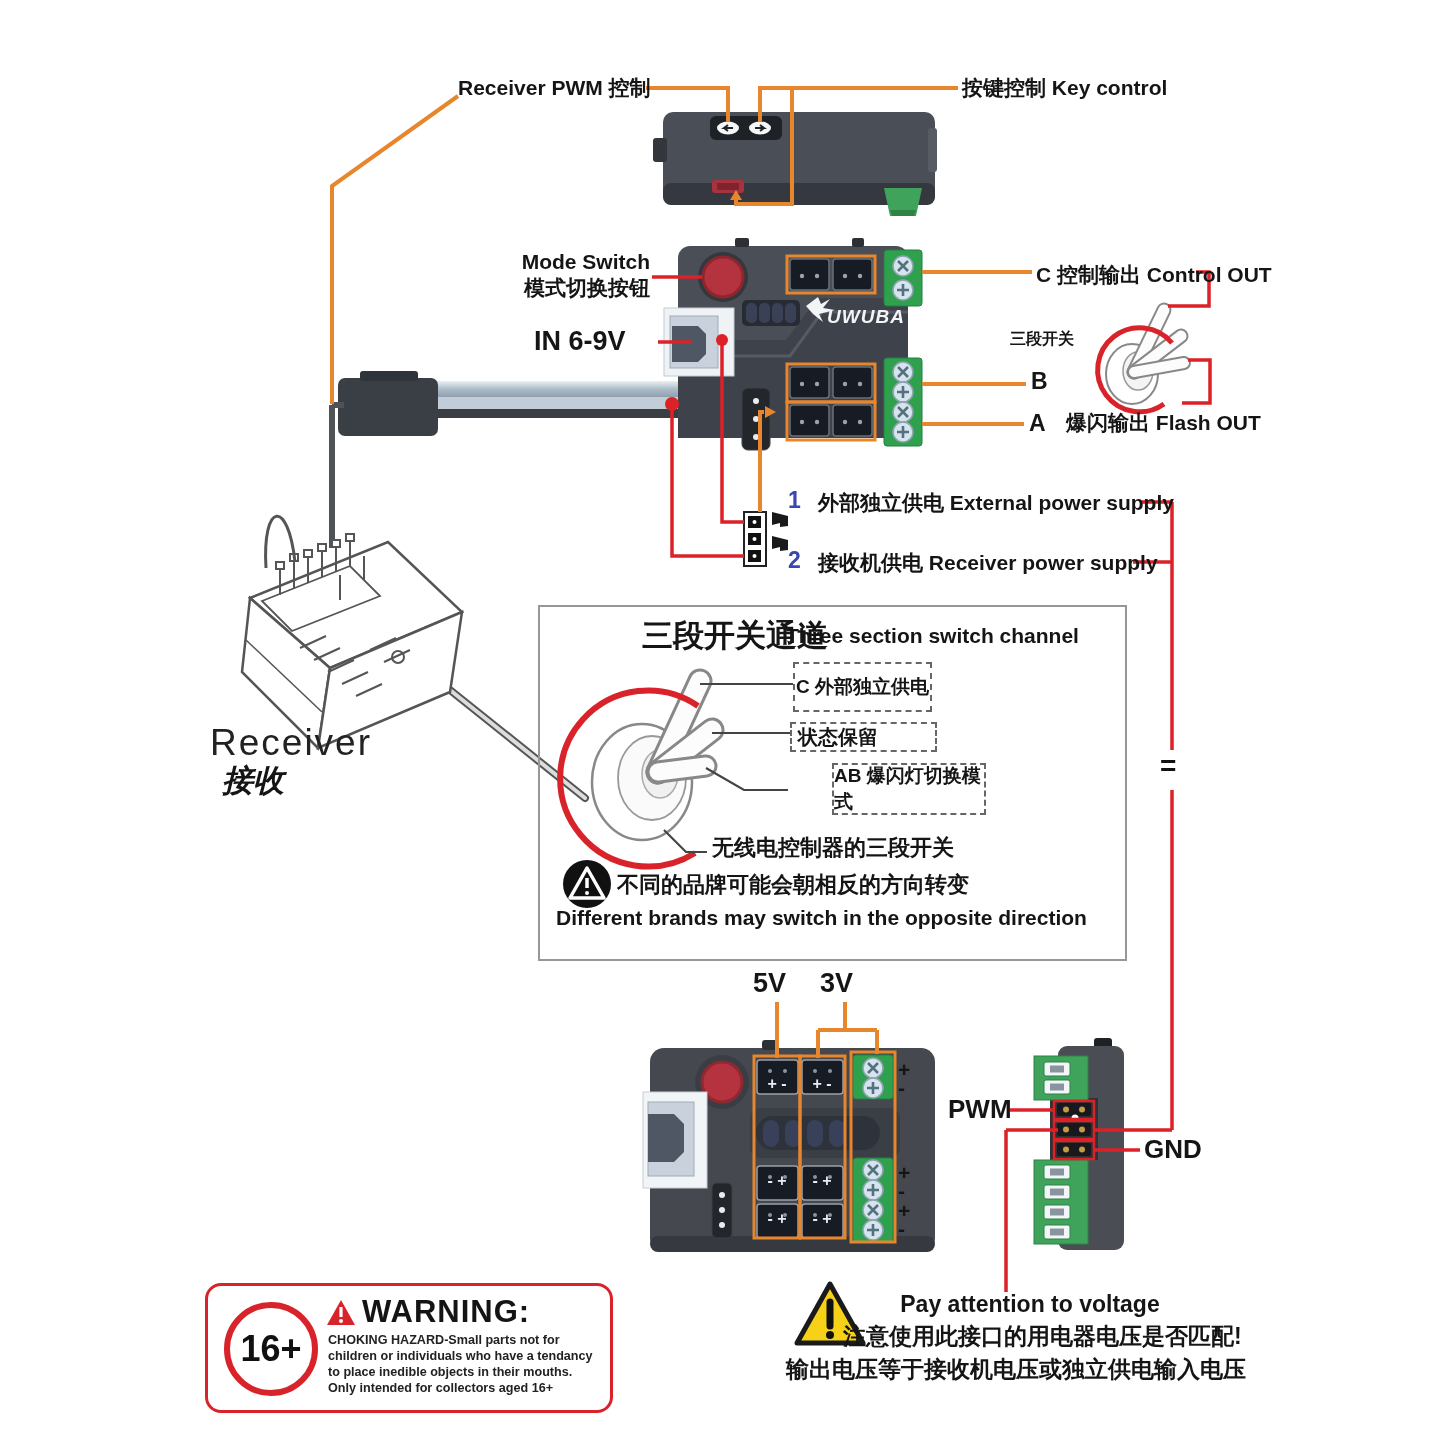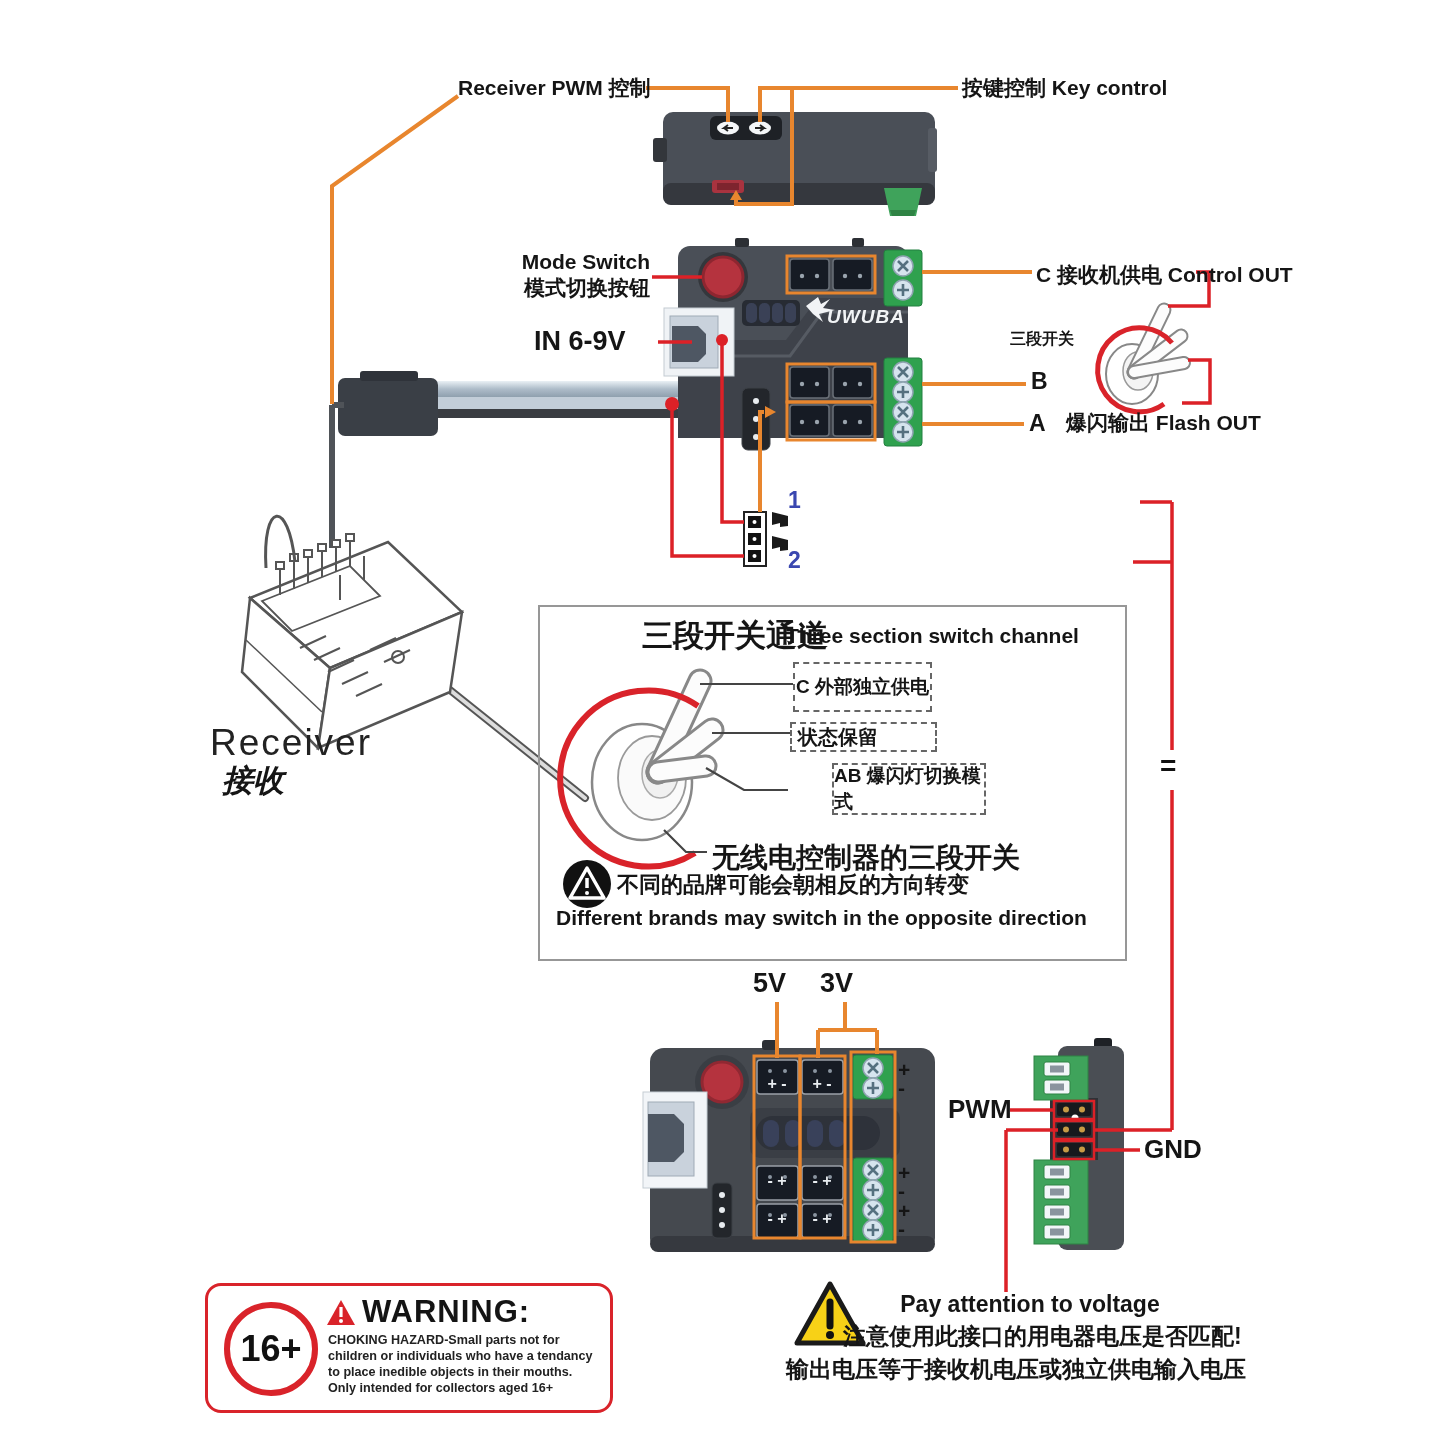--- a/index.html
+++ b/index.html
@@ -324,46 +324,48 @@
 <div id="switch-panel"></div>
 
 <div class="lbl" style="left:458px;top:74px;font-size:21px;">Receiver PWM 控制</div>
 <div class="lbl" style="left:962px;top:74px;font-size:21px;">按键控制  Key control</div>
 
 <div class="lbl" style="left:510px;top:250px;width:140px;text-align:right;">
   <div style="font-size:21px;">Mode Switch</div>
   <div style="font-size:21px;">模式切换按钮</div>
 </div>
 <div class="lbl" style="left:534px;top:326px;font-size:27px;">IN 6-9V</div>
-<div class="lbl" style="left:1036px;top:261px;font-size:21px;">C 接收机供电 Control OUT</div>
+<div class="lbl" style="left:1036px;top:261px;font-size:21px;">C 控制输出 Control OUT</div>
 <div class="lbl" style="left:1010px;top:329px;font-size:16px;">三段开关</div>
 <div class="lbl" style="left:1031px;top:368px;font-size:23px;">B</div>
 <div class="lbl" style="left:1066px;top:393px;font-size:21px;margin-top:16px;">爆闪输出  Flash OUT</div>
 <div class="lbl" style="left:1029px;top:410px;font-size:23px;">A</div>
 
 <div class="lbl blue" style="left:788px;top:487px;font-size:23px;">1</div>
+<div class="lbl" style="left:818px;top:489px;font-size:21px;">外部独立供电 External power supply</div>
 <div class="lbl blue" style="left:788px;top:547px;font-size:23px;">2</div>
+<div class="lbl" style="left:818px;top:549px;font-size:21px;">接收机供电  Receiver power supply</div>
 <div class="lbl" style="left:1160px;top:750px;font-size:28px;color:#111;">=</div>
 
 <div class="lbl" style="left:210px;top:722px;font-size:37px;font-weight:400;letter-spacing:2px;color:#222;">Receiver</div>
 <div class="lbl" style="left:222px;top:760px;font-size:31px;font-style:italic;">接收</div>
 
 <div class="lbl" style="left:642px;top:615px;font-size:31px;">三段开关通道</div>
 <div class="lbl" style="left:786px;top:624px;font-size:21px;">Three section switch channel</div>
 
 <div class="dashedbox" style="left:793px;top:662px;width:135px;height:46px;font-size:19px;">
   <span>C 外部独立供电</span>
 </div>
 <div class="dashedbox" style="left:790px;top:722px;width:137px;height:26px;font-size:20px;justify-content:flex-start;padding-left:6px;">
   <span>状态保留</span>
 </div>
 <div class="dashedbox" style="left:788px;top:763px;width:150px;height:48px;font-size:19px;margin-left:44px;">
   <span>AB 爆闪灯切换模式</span>
 </div>
-<div class="lbl" style="left:712px;top:833px;font-size:28px;margin-top:6px;">无线电控制器的三段开关</div>
+<div class="lbl" style="left:712px;top:833px;font-size:22px;">无线电控制器的三段开关</div>
 <div class="lbl" style="left:617px;top:870px;font-size:22px;">不同的品牌可能会朝相反的方向转变</div>
 <div class="lbl" style="left:556px;top:906px;font-size:21px;">Different brands may switch in the opposite direction</div>
 
 <div class="lbl" style="left:753px;top:968px;font-size:27px;">5V</div>
 <div class="lbl" style="left:820px;top:968px;font-size:27px;">3V</div>
 
 <div class="lbl" style="left:898px;top:1058px;font-size:21px;">+</div>
 <div class="lbl" style="left:898px;top:1076px;font-size:21px;">-</div>
 <div class="lbl" style="left:898px;top:1161px;font-size:21px;">+</div>
 <div class="lbl" style="left:898px;top:1179px;font-size:21px;">-</div>

